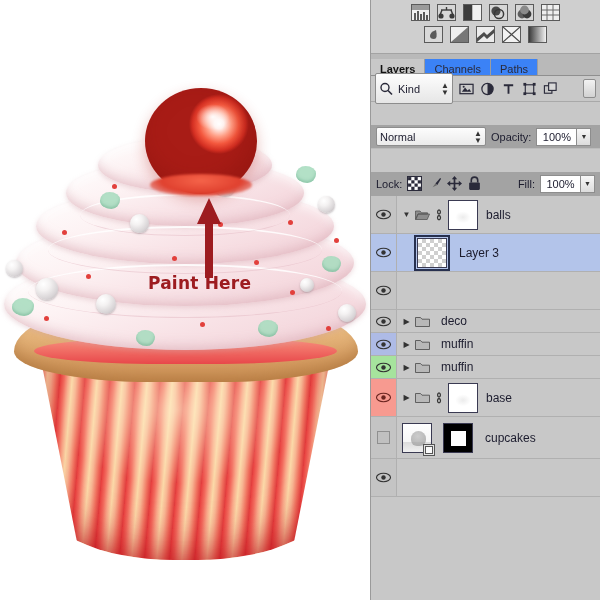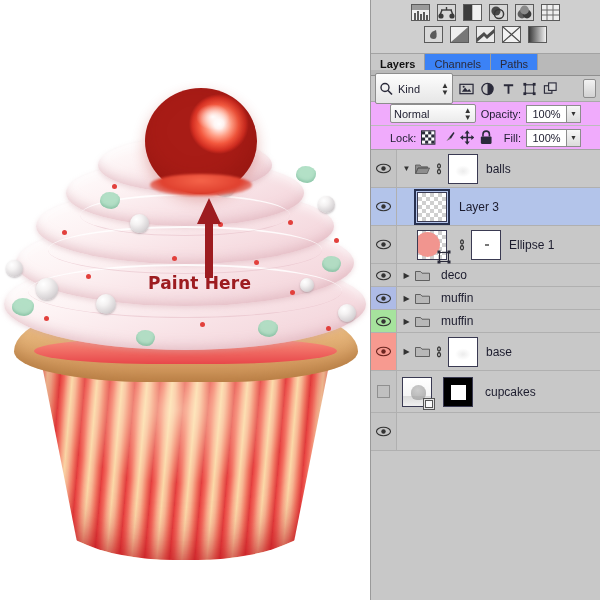--- a/index.html
+++ b/index.html
@@ -155,21 +155,21 @@
   .adj-row.r2 { margin-top: 5px; }
   .adj-ico {
     width: 19px; height: 17px; border: 1px solid #5a5a5a;
     background: #d6d6d6; display: block; position: relative; overflow: hidden;
   }
   .adj-ico svg { display: block; }
 
   
   .tabbar {
     display: flex; height: 22px; background: #b9b9b9;
-    border-bottom: 1px solid #8f8f8f; align-items: flex-start;
+    border-bottom: 1px solid #8f8f8f; align-items: flex-end;
   }
   .tab {
     padding: 4px 9px 0 9px; font-size: 11px; color: #2a2a3a;
     background: #3b82f6; border-right: 1px solid #9d9d9d; cursor: default;
   }
   .tab.active { background: #c8c8c8; color: #111; font-weight: bold; }
   .tab-fill { flex: 1; background: #b2b2b2; }
 
   
   .filter-row {
@@ -186,21 +186,21 @@
   .fico { width: 15px; height: 16px; display: block; }
   .toggle-switch {
     margin-left: auto; width: 13px; height: 19px;
     background: linear-gradient(#f2f2f2, #d2d2d2);
     border: 1px solid #8d8d8d; border-radius: 2px;
   }
 
   
   .mode-row, .lock-row {
     display: flex; align-items: center; height: 24px;
-    padding: 0 19px; gap: 5px; background: #f0abfc;
+    padding: 0 5px; gap: 5px; background: #a3a3a3; margin-top: 23px;
   }
   .mode-row { border-bottom: 1px solid #bcbcbc; }
   .lock-row { border-bottom: 1px solid #a3a3a3; }
   .blend-select {
     display: flex; align-items: center; width: 110px; height: 19px; padding: 0 3px;
     background: linear-gradient(#fdfdfd, #ebebeb);
     border: 1px solid #8d8d8d; border-radius: 2px;
   }
   .blend-select .lbl { flex: 1; font-size: 11px; }
   .stepper { font-size: 8px; line-height: 7px; color: #333; text-align: center; }
@@ -593,44 +593,20 @@
         </div>
       </div>
 
       <div class="layer-row">
         <div class="eye-cell">
           <svg width="15" height="11" viewBox="0 0 15 11">
             <ellipse cx="7.5" cy="5.5" rx="7" ry="4.2" fill="none" stroke="#333" stroke-width="1.1"></ellipse>
             <circle cx="7.5" cy="5.5" r="2.2" fill="#333"></circle>
           </svg>
         </div>
-        <div class="row-body" style="padding-left:20px;">
-          <div class="thumb-wrap">
-            <div class="thumb pinkcircle"></div>
-            <svg style="position:absolute;right:-4px;bottom:-4px;" width="14" height="14" viewBox="0 0 14 14">
-              <rect x="2.5" y="2.5" width="9" height="9" fill="none" stroke="#2a2a3a" stroke-width="1"></rect>
-              <g fill="#2a2a3a">
-                  <rect x="0.5" y="0.5" width="3" height="3"></rect>
-                  <rect x="10.5" y="0.5" width="3" height="3"></rect>
-                  <rect x="0.5" y="10.5" width="3" height="3"></rect>
-                  <rect x="10.5" y="10.5" width="3" height="3"></rect>
-                </g>
-            </svg>
-          </div>
-          <svg class="link-ico" style="margin-left:6px;" viewBox="0 0 10 14">
-            <g fill="none" stroke="#333" stroke-width="1.2">
-              <path d="M5 1.8 A2.5 2.5 0 0 1 5 6.3"></path>
-                <path d="M5 1.8 A2.5 2.5 0 0 0 5 6.3"></path>
-              <path d="M5 7.4 A2.5 2.5 0 0 1 5 12"></path>
-                <path d="M5 7.4 A2.5 2.5 0 0 0 5 12"></path>
-            </g>
-          </svg>
-          <div class="thumb vecmask"></div>
-          <span class="layer-name">Ellipse 1</span>
-        </div>
       </div>
 
       <div class="layer-row" style="height:23px;">
         <div class="eye-cell">
           <svg width="15" height="11" viewBox="0 0 15 11">
             <ellipse cx="7.5" cy="5.5" rx="7" ry="4.2" fill="none" stroke="#333" stroke-width="1.1"></ellipse>
             <circle cx="7.5" cy="5.5" r="2.2" fill="#333"></circle>
           </svg>
         </div>
         <div class="row-body">

